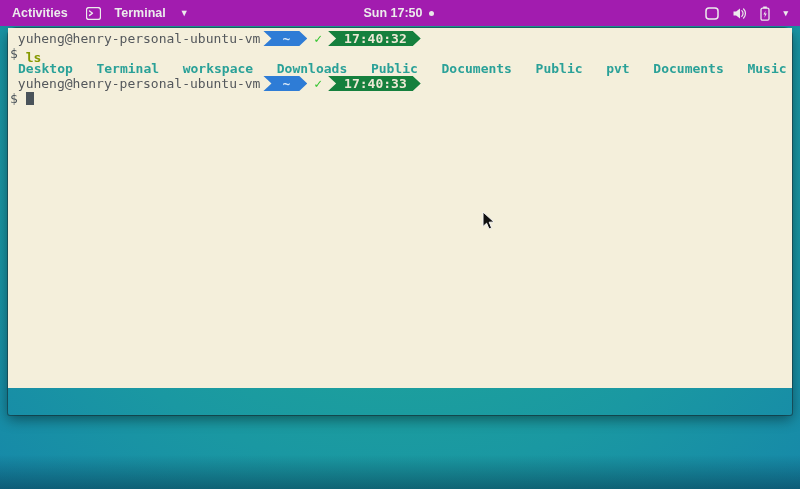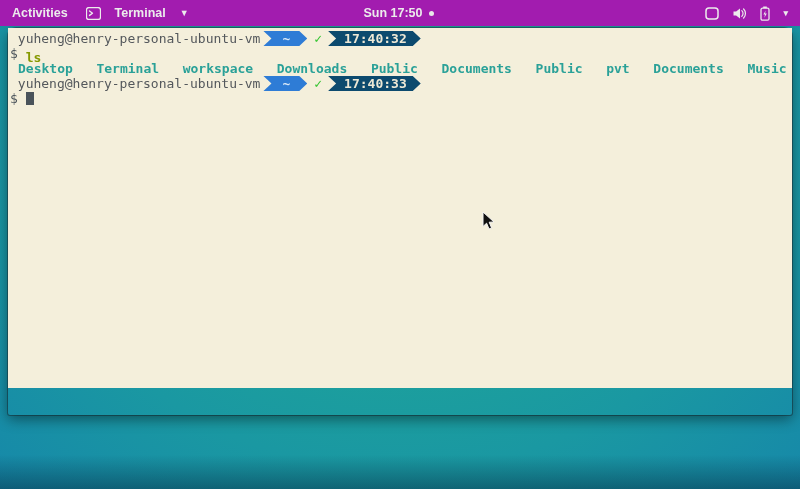--- a/index.html
+++ b/index.html
@@ -54,21 +54,21 @@
     padding:3px 2px 0 2px; color:#4e5457;
   }
   .term-line{ height:15px; display:flex; align-items:center; white-space:pre; }
   .host{ color:#54585c; padding-left:1ch; }
   .pl-seg{
     height:15px; line-height:15px; display:inline-block;
     clip-path:polygon(0 0, calc(100% - 8px) 0, 100% 50%, calc(100% - 8px) 100%, 0 100%, 8px 50%);
     text-align:center;
   }
   .seg-cwd{ background:#2e7cd6; color:#d9e8f7; padding:0 17px 0 19px; margin-left:3px; font-weight:bold; }
-  .seg-time{ background:#0c4a6e; color:#ede8d5; padding:0 14px 0 16px; font-weight:bold;text-align:right; }
+  .seg-time{ background:#15803d; color:#ede8d5; padding:0 14px 0 16px; font-weight:bold;text-align:right; }
   .check{ color:#33c42f; font-weight:bold; margin:0 6px 0 7px; }
   .dollar{ color:#4a535a; }
   .cmd{ color:#859900; font-weight:bold; margin-left:1ch;margin-top:8px; }
   .dir{ color:#2aa198; font-weight:bold; }
   .dir:not(:last-child){ margin-right:2ch;padding-left:8px; }
   .cursor-block{ width:8px; height:13px; background:#4a535a; margin-left:1ch; }
 
   
   .pointer{ position:absolute; left:482px; top:211px; z-index:50; pointer-events:none; }
 </style>

